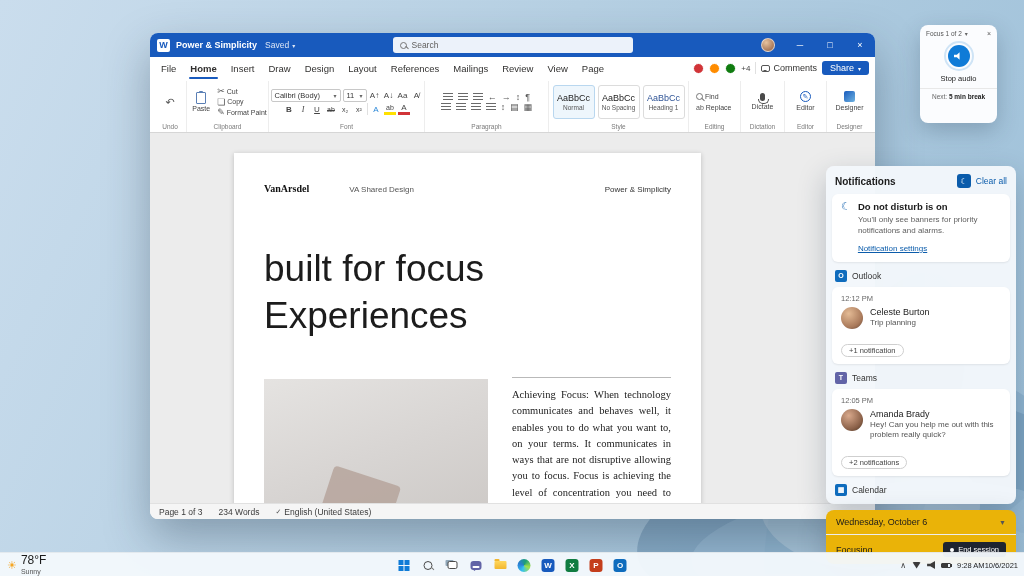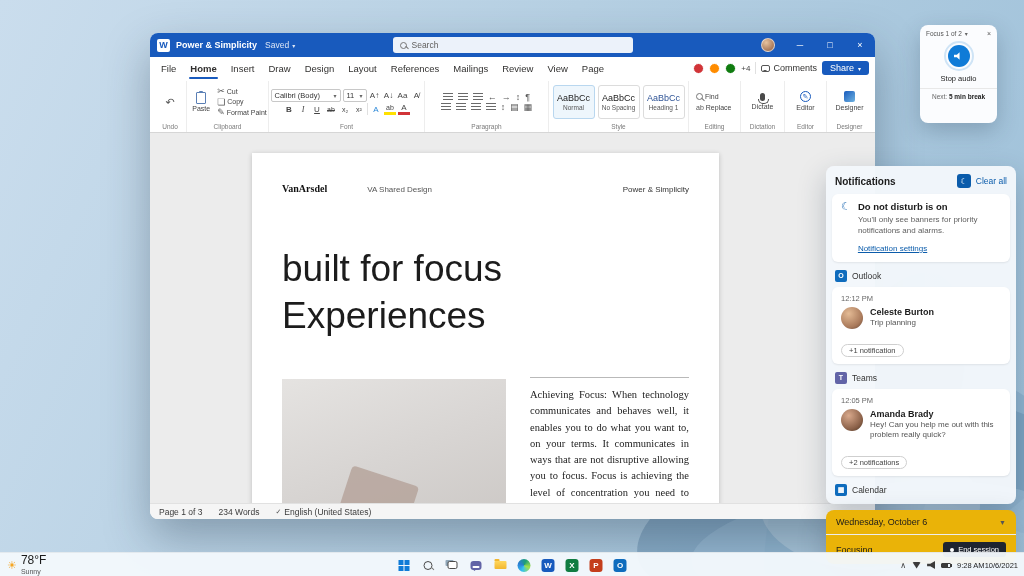--- a/index.html
+++ b/index.html
@@ -58,21 +58,21 @@
   .sample{font-size:9px;color:#222}
   .sname{font-size:6.5px;color:#555;margin-top:1px}
   .h1c .sample{color:#2f5496}
   .mic{width:5px;height:8px;background:#4a4a4a;border-radius:3px;position:relative}
   .mic::after{content:'';position:absolute;left:-2px;bottom:-3px;width:9px;height:4px;border:1px solid #4a4a4a;border-top:none;border-radius:0 0 5px 5px}
   .edicon{width:11px;height:11px;border-radius:50%;border:1.2px solid #185abd;color:#185abd;font-size:7px;display:flex;align-items:center;justify-content:center}
   .dsicon{width:11px;height:11px;border-radius:2px;background:linear-gradient(135deg,#185abd,#6fb3e0)}
 
   
   .canvas{position:absolute;left:0;right:0;top:100px;bottom:16px;background:#ececec;overflow:hidden}
-  .page{position:absolute;left:102px;top:20px;width:467px;height:400px;background:#fff;box-shadow:0 1px 5px rgba(0,0,0,.2)}
+  .page{position:absolute;left:84px;top:20px;width:467px;height:400px;background:#fff;box-shadow:0 1px 5px rgba(0,0,0,.2)}
   .dochead{position:absolute;left:30px;right:30px;top:30px;display:flex;align-items:baseline;font-size:8px;color:#333}
   .brand{font-family:"Liberation Serif",serif;font-weight:bold;font-size:10px;color:#111}
   .dochead .mid{margin-left:40px;color:#555}
   .dochead .right{margin-left:auto;color:#333}
   .heading{position:absolute;left:30px;top:92px;font-family:"Liberation Serif",serif;font-size:37px;line-height:47px;color:#1c1c1c}
   .docimg{position:absolute;left:30px;top:226px;width:224px;height:174px;background:linear-gradient(160deg,#e5e3e1 0%,#d8d5d3 45%,#c9c5c2 100%);overflow:hidden}
   .docimg::after{content:'';position:absolute;left:55px;top:95px;width:70px;height:90px;background:#b4a198;transform:rotate(18deg);border-radius:4px;opacity:.8}
   .colright{position:absolute;left:278px;right:30px;top:224px}
   .rule{border-top:1px solid #b9b9b9}
   .bodytext{font-family:"Liberation Serif",serif;font-size:10.5px;line-height:1.55;color:#222;text-align:justify;padding:9px 0 10px}
@@ -106,21 +106,21 @@
   .moon{color:#0b5cab;font-size:11px;line-height:1}
   .dtitle{font-size:9.5px;font-weight:bold;color:#1b1b1b}
   .dbody{font-size:8px;color:#616161;line-height:1.35;margin-top:3px}
   .dlink{font-size:8px;color:#0b5cab;text-decoration:underline;margin-top:5px;display:inline-block}
   .ngroup{display:flex;align-items:center;gap:5px;padding:2px 3px 5px;font-size:8.5px;color:#333}
   .appic{width:12px;height:12px;border-radius:2px;color:#fff;font-size:7px;font-weight:bold;display:flex;align-items:center;justify-content:center}
   .ntime{font-size:7.5px;color:#666;margin-bottom:4px}
   .nrow{display:flex;gap:7px;align-items:flex-start}
   .navatar{width:22px;height:22px;border-radius:50%;flex:0 0 auto;background:radial-gradient(circle at 35% 30%,#e4bb95,#a9795a 65%,#5c4030)}
   .navatar.v2{background:radial-gradient(circle at 35% 30%,#d9a98c,#8a6048 65%,#43301f)}
-  .nname{font-size:9px;font-weight:bold;color:#1b1b1b}
+  .nname{font-size:9px;font-weight:normal;color:#1b1b1b}
   .nmsg{font-size:8px;color:#555;line-height:1.35;margin-top:1px}
   .badge{display:inline-block;border:1px solid #cfcfcf;border-radius:9px;padding:1px 7px;font-size:7.5px;color:#444;margin-top:15px;background:#fff}
   .calcard{background:#eab308;border-radius:8px;box-shadow:0 10px 28px rgba(30,50,70,.25);overflow:hidden}
   .calrow{display:flex;align-items:center;padding:7px 10px;font-size:9px;color:#1b1b1b}
   .calrow+.calrow{border-top:1px solid #ededed}
   .chev{margin-left:auto;color:#555;font-size:7px}
   .endbtn{margin-left:auto;background:#1e2430;color:#fff;border-radius:3px;padding:3px 7px;font-size:7.5px;display:flex;align-items:center;gap:4px}
   .enddot{width:4px;height:4px;border-radius:50%;background:#fff}
 
   

